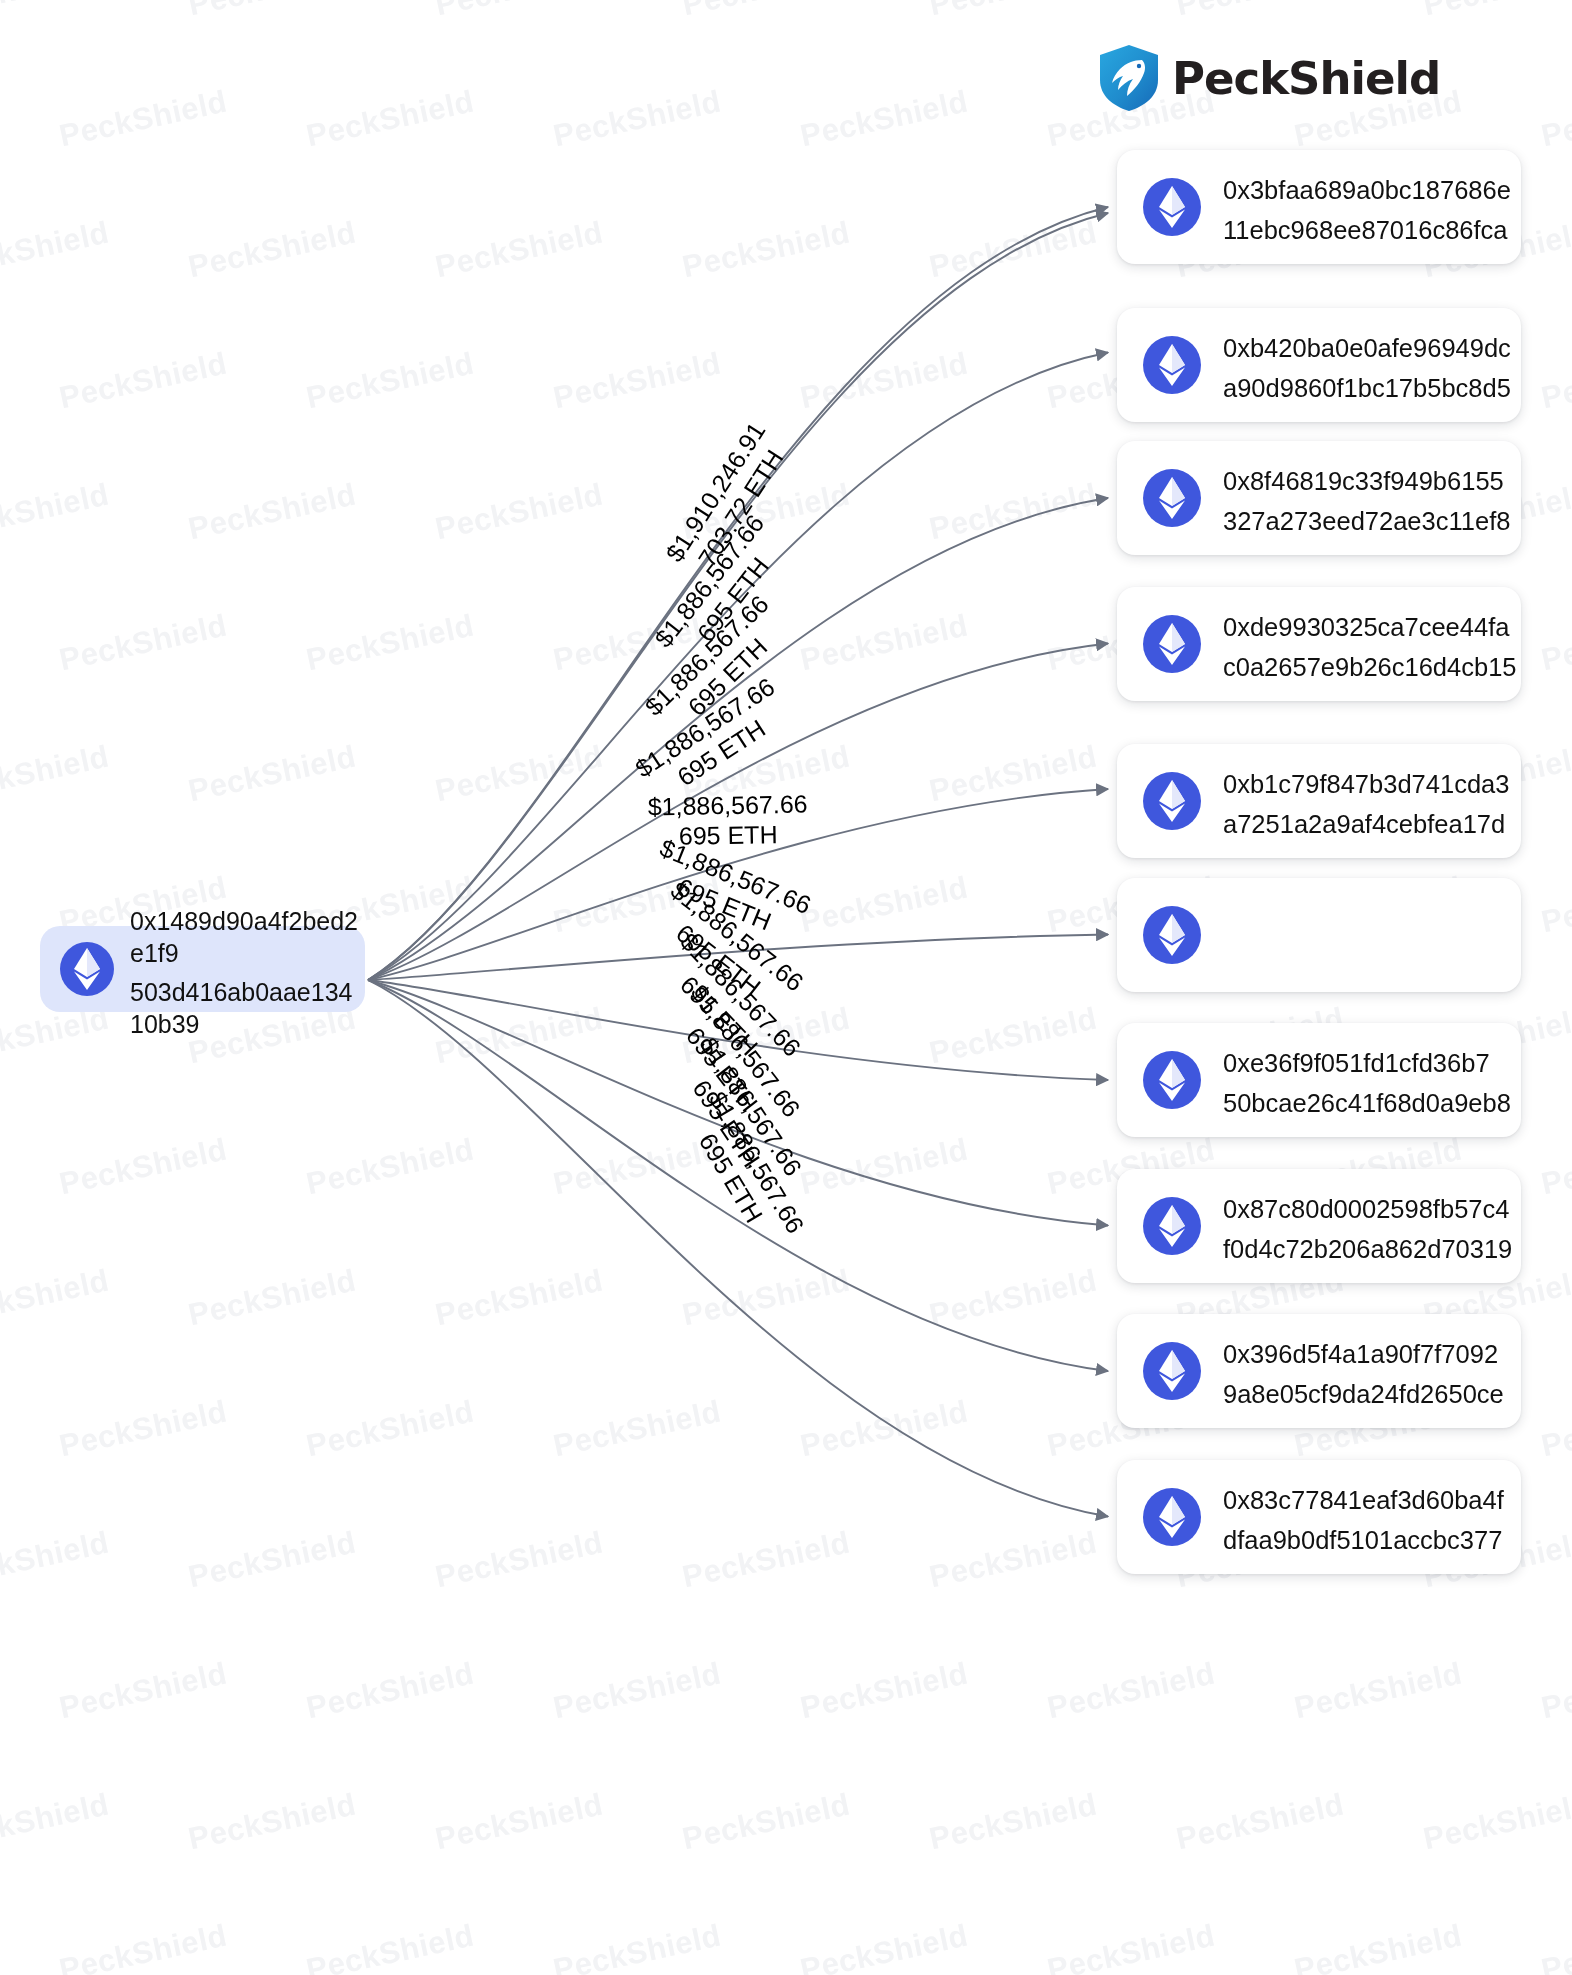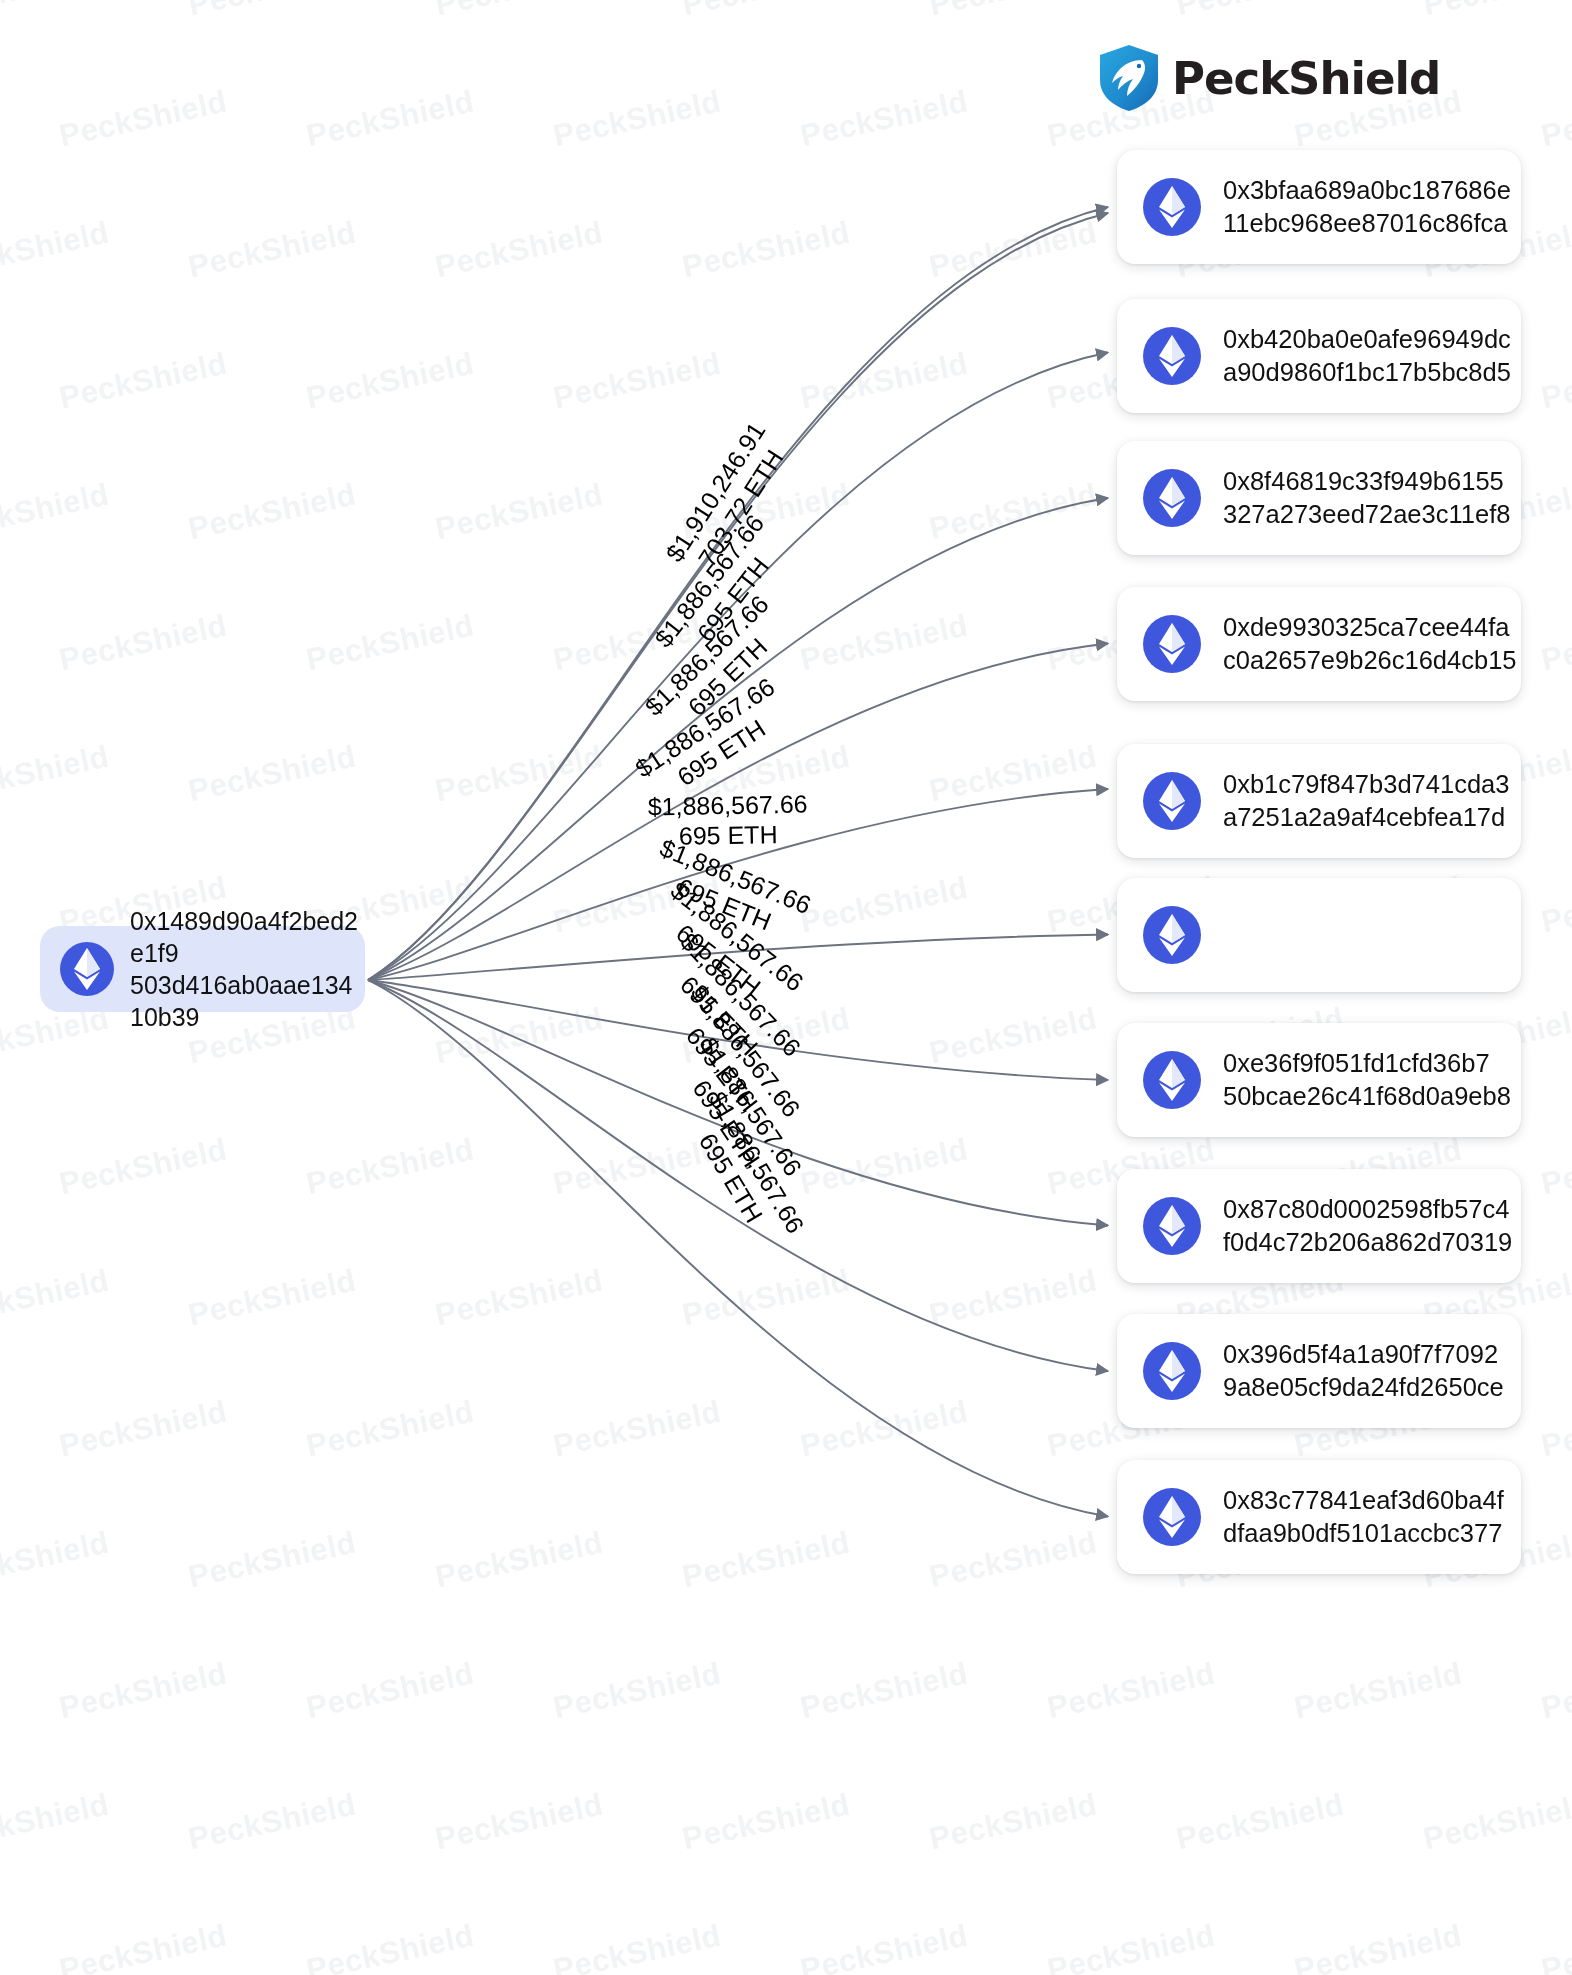--- a/index.html
+++ b/index.html
@@ -126,21 +126,21 @@
   }
   .node-source .eth-badge { width: 54px; height: 54px; }
   .eth-badge svg { width: 26px; height: 42px; display: block; }
   .addr {
     font-family: "Liberation Sans", sans-serif;
     font-size: 25px;
     line-height: 1.28;
     color: #111111;
     word-break: break-all;
   }
-  .addr .a1, .addr .a2 { display: block; }
+  .addr .a1, .addr .a2 { display: block; margin-top: 7px; }
   .node-dest .addr { font-size: 25.5px; }
 </style>
 </head>
 <body>
 
 <div id="canvas">
 
   <div id="watermarks">
       <div class="wm" style="left: -60px; top: -30px;">PeckShield</div>
       <div class="wm" style="left: 187px; top: -30px;">PeckShield</div>
@@ -316,21 +316,21 @@
             <path d="M13 0 L26 21 L13 29 L0 21 Z" fill="#ffffff"></path>
             <path d="M13 31.5 L26 23.5 L13 42 L0 23.5 Z" fill="#ffffff"></path>
             <path d="M13 0 L26 21 L13 29 Z" fill="#e4e8fb"></path>
           </svg>
         </span>
         <span class="addr">
           <span class="a1">0x3bfaa689a0bc187686e</span>
           <span class="a2">11ebc968ee87016c86fca</span>
         </span>
       </div>
-      <div class="node node-dest" style="top: 299px;">
+      <div class="node node-dest" style="top: 308px;">
         <span class="eth-badge">
           <svg viewBox="0 0 26 42" xmlns="http://www.w3.org/2000/svg">
             <path d="M13 0 L26 21 L13 29 L0 21 Z" fill="#ffffff"></path>
             <path d="M13 31.5 L26 23.5 L13 42 L0 23.5 Z" fill="#ffffff"></path>
             <path d="M13 0 L26 21 L13 29 Z" fill="#e4e8fb"></path>
           </svg>
         </span>
         <span class="addr">
           <span class="a1">0xb420ba0e0afe96949dc</span>
           <span class="a2">a90d9860f1bc17b5bc8d5</span>

